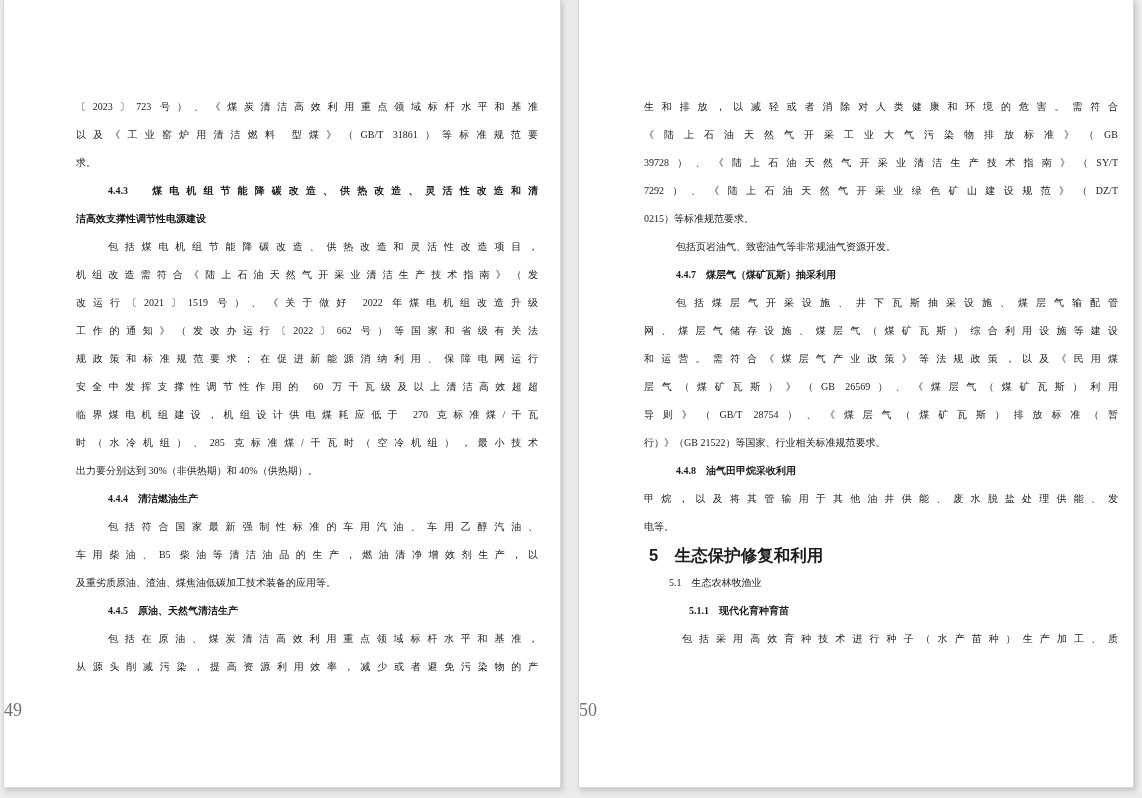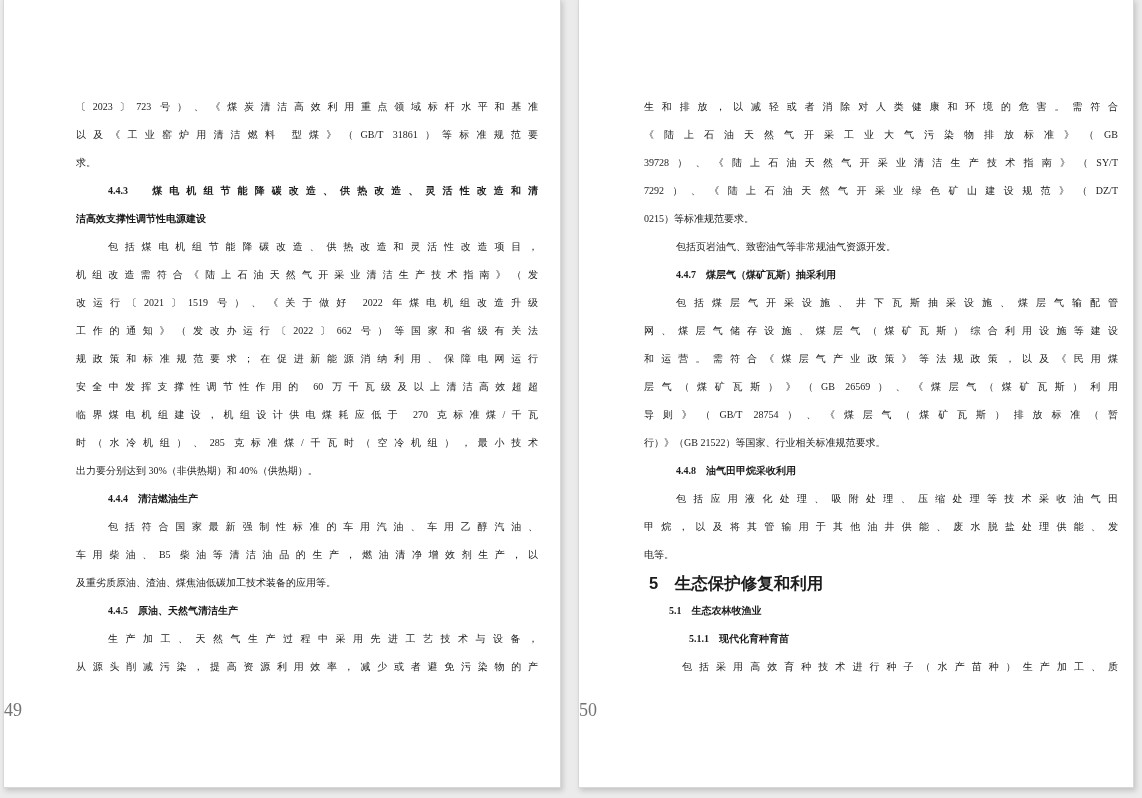--- a/index.html
+++ b/index.html
@@ -41,21 +41,21 @@
     overflow: hidden;
     font-size: 10px;
     color: #1b1b1b;
     text-align: justify;
     box-sizing: border-box;
   }
   .ln.fill { text-align-last: justify; }
   .ln.end  { text-align: left; text-align-last: left; }
 
   .s-hsub { font-weight: bold; }
-  .s-h2   { font-weight: bold; }
+  .s-h2   { font-weight: normal; }
   .s-h3   { font-weight: bold; }
   .s-h1   {
     font-weight: bold;
     font-family: "Liberation Sans", "DejaVu Sans", sans-serif;
     font-size: 16.5px;
   }
 
   .pagenum {
     position: absolute;
     top: 701px;
@@ -85,21 +85,21 @@
         <div class="ln s-body fill">规政策和标准规范要求；在促进新能源消纳利用、保障电网运行</div>
         <div class="ln s-body fill">安全中发挥支撑性调节性作用的 60 万千瓦级及以上清洁高效超超</div>
         <div class="ln s-body fill">临界煤电机组建设，机组设计供电煤耗应低于 270 克标准煤/千瓦</div>
         <div class="ln s-body fill">时（水冷机组）、285 克标准煤/千瓦时（空冷机组），最小技术</div>
         <div class="ln s-body end">出力要分别达到 30%（非供热期）和 40%（供热期）。</div>
         <div class="ln s-hsub end" style="padding-left: 32px;">4.4.4　清洁燃油生产</div>
         <div class="ln s-body fill" style="padding-left: 32px;">包括符合国家最新强制性标准的车用汽油、车用乙醇汽油、</div>
         <div class="ln s-body fill">车用柴油、B5 柴油等清洁油品的生产，燃油清净增效剂生产，以</div>
         <div class="ln s-body end">及重劣质原油、渣油、煤焦油低碳加工技术装备的应用等。</div>
         <div class="ln s-hsub end" style="padding-left: 32px;">4.4.5　原油、天然气清洁生产</div>
-        <div class="ln s-body fill" style="padding-left: 32px;">生产加工、天然气生产过程中采用先进工艺技术与设备，</div>
+        <div class="ln s-body fill" style="padding-left: 32px;">包括在原油、煤炭清洁高效利用重点领域标杆水平和基准，</div>
         <div class="ln s-body fill">从源头削减污染，提高资源利用效率，减少或者避免污染物的产</div>
       </div>
     <div class="pagenum">49</div>
   </div>
 
   <div class="page page-right">
     <div class="textblock">
         <div class="ln s-body fill">生和排放，以减轻或者消除对人类健康和环境的危害。需符合</div>
         <div class="ln s-body fill">《陆上石油天然气开采工业大气污染物排放标准》（GB</div>
         <div class="ln s-body fill">39728）、《陆上石油天然气开采业清洁生产技术指南》（SY/T</div>
@@ -107,21 +107,20 @@
         <div class="ln s-body end">0215）等标准规范要求。</div>
         <div class="ln s-body end" style="padding-left: 32px;">包括页岩油气、致密油气等非常规油气资源开发。</div>
         <div class="ln s-hsub end" style="padding-left: 32px;">4.4.7　煤层气（煤矿瓦斯）抽采利用</div>
         <div class="ln s-body fill" style="padding-left: 32px;">包括煤层气开采设施、井下瓦斯抽采设施、煤层气输配管</div>
         <div class="ln s-body fill">网、煤层气储存设施、煤层气（煤矿瓦斯）综合利用设施等建设</div>
         <div class="ln s-body fill">和运营。需符合《煤层气产业政策》等法规政策，以及《民用煤</div>
         <div class="ln s-body fill">层气（煤矿瓦斯）》（GB 26569）、《煤层气（煤矿瓦斯）利用</div>
         <div class="ln s-body fill">导则》（GB/T 28754）、《煤层气（煤矿瓦斯）排放标准（暂</div>
         <div class="ln s-body end">行）》（GB 21522）等国家、行业相关标准规范要求。</div>
         <div class="ln s-hsub end" style="padding-left: 32px;">4.4.8　油气田甲烷采收利用</div>
-        <div class="ln s-body fill" style="padding-left: 32px;">包括应用液化处理、吸附处理、压缩处理等技术采收油气田</div>
         <div class="ln s-body fill">甲烷，以及将其管输用于其他油井供能、废水脱盐处理供能、发</div>
         <div class="ln s-body end">电等。</div>
         <div class="ln s-h1 end" style="padding-left: 5px;">5　生态保护修复和利用</div>
         <div class="ln s-h2 end" style="padding-left: 25px;">5.1　生态农林牧渔业</div>
         <div class="ln s-h3 end" style="padding-left: 45px;">5.1.1　现代化育种育苗</div>
         <div class="ln s-body fill" style="padding-left: 38px;">包括采用高效育种技术进行种子（水产苗种）生产加工、质</div>
       </div>
     <div class="pagenum">50</div>
   </div>
 

